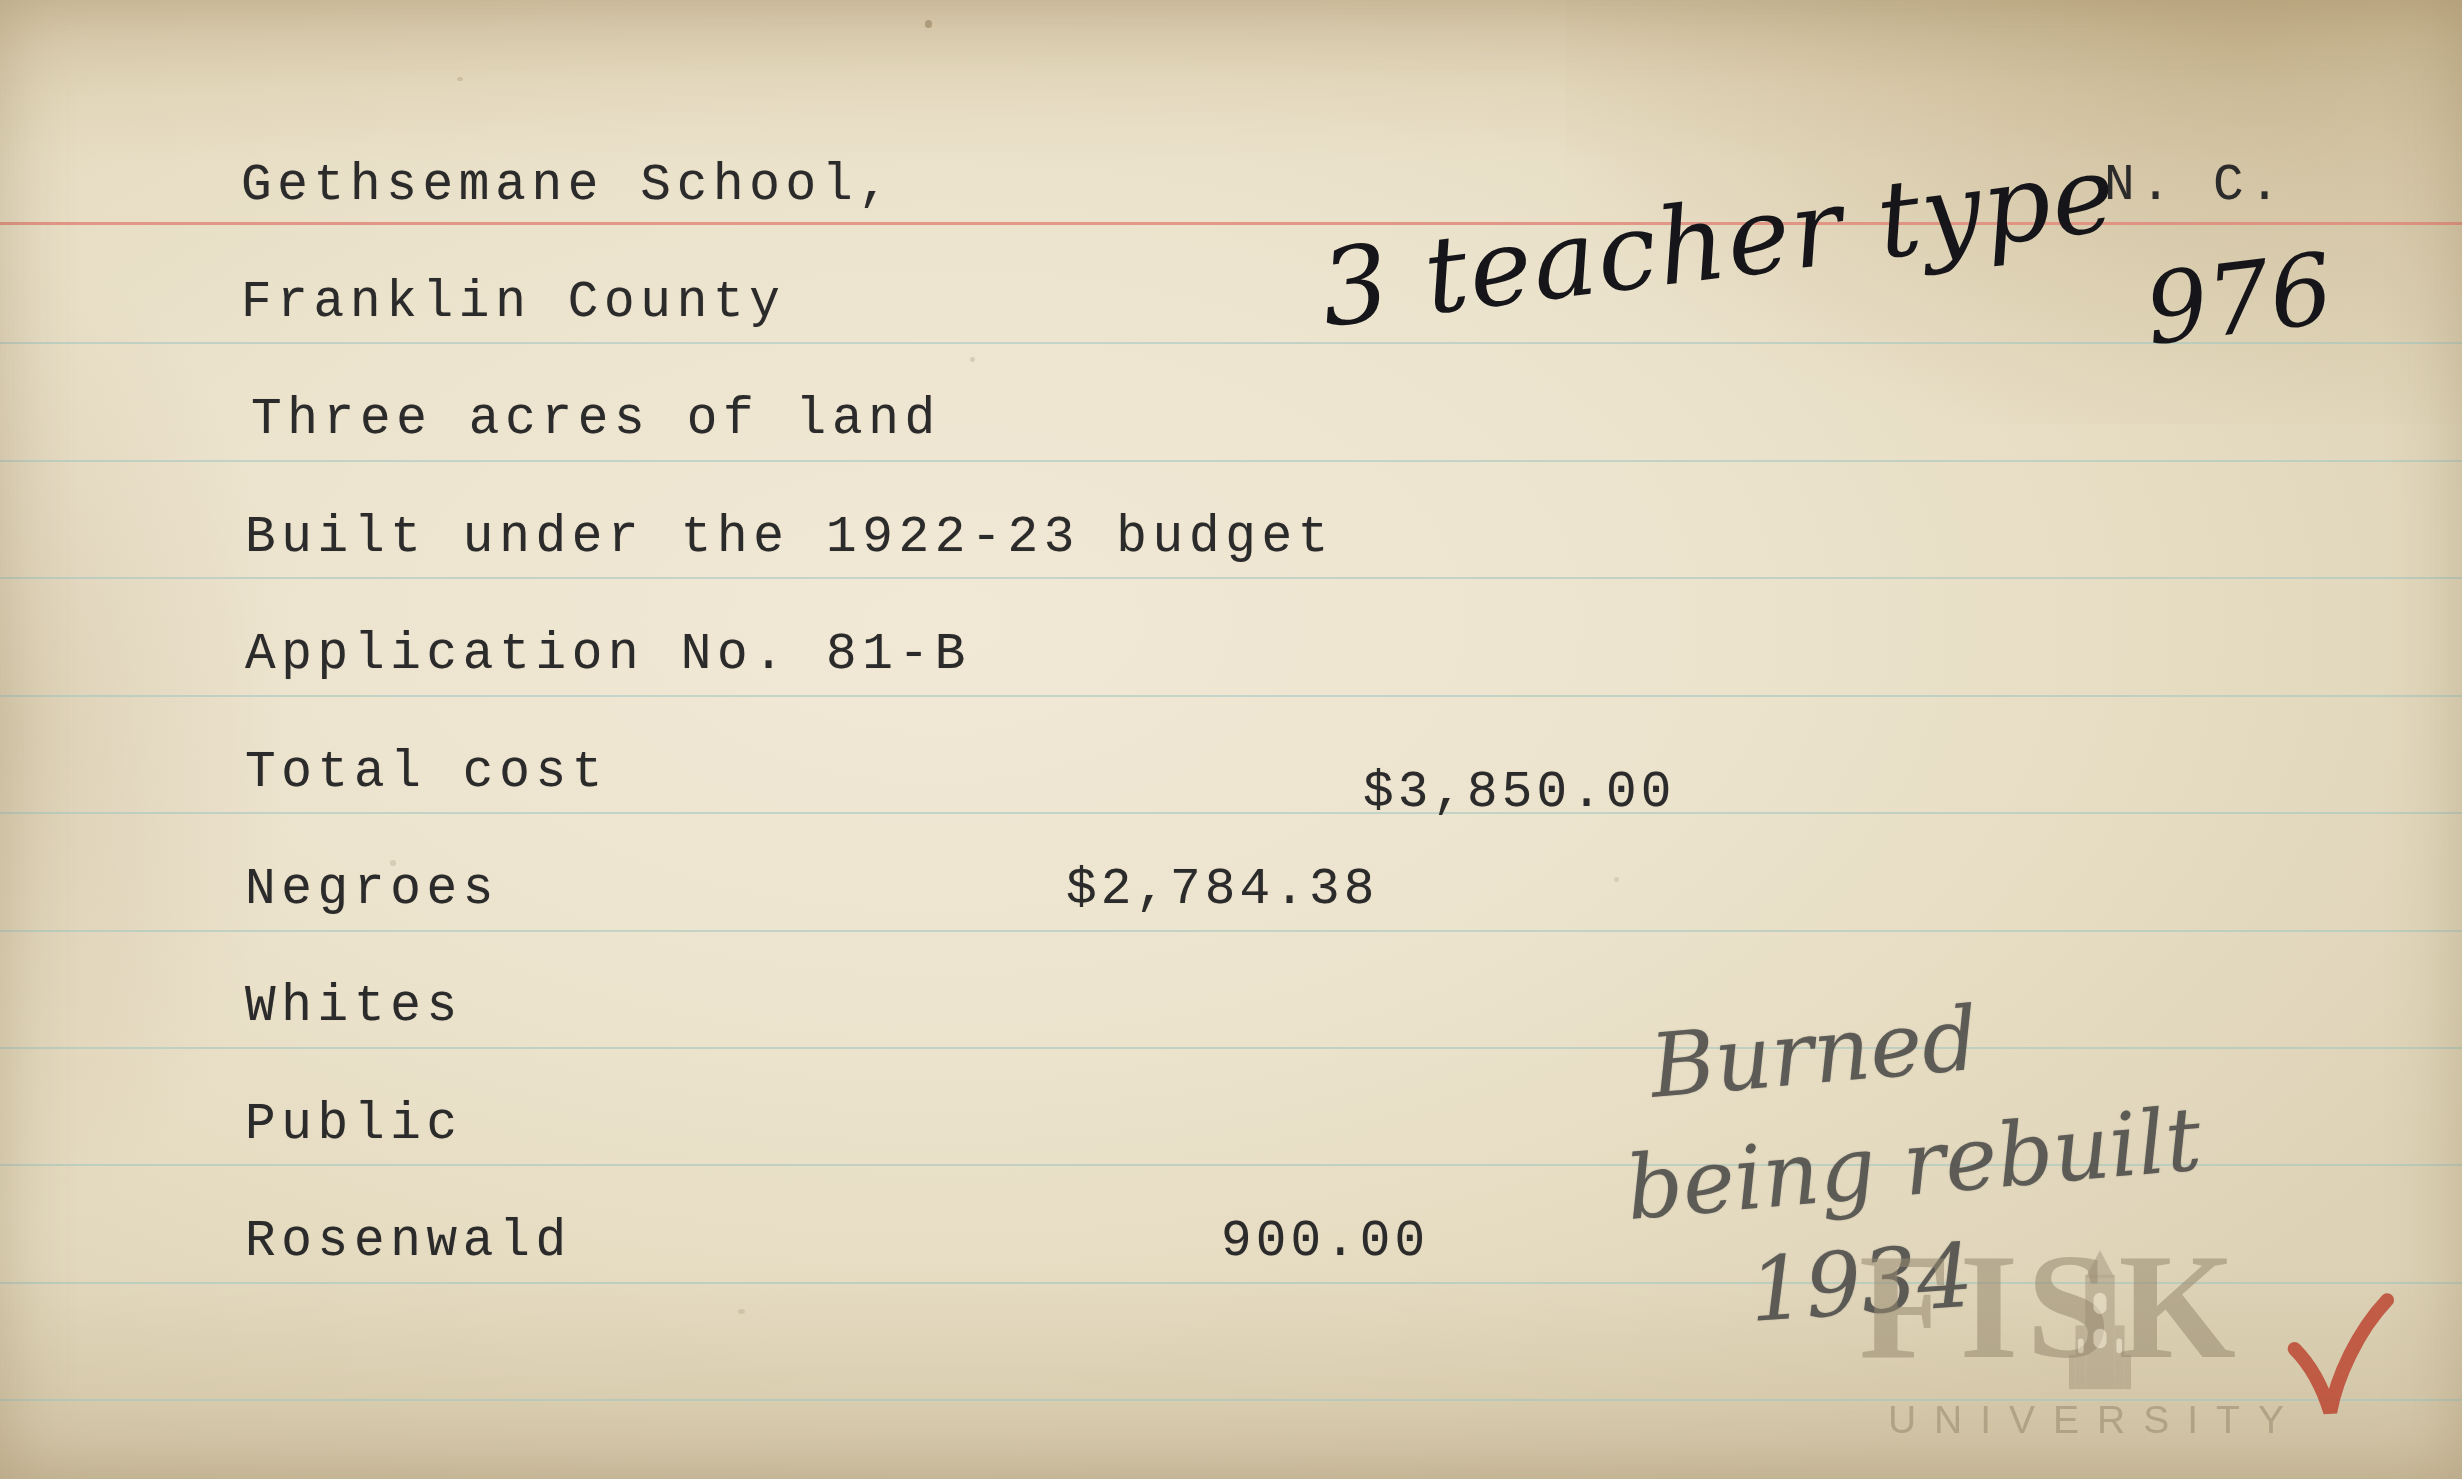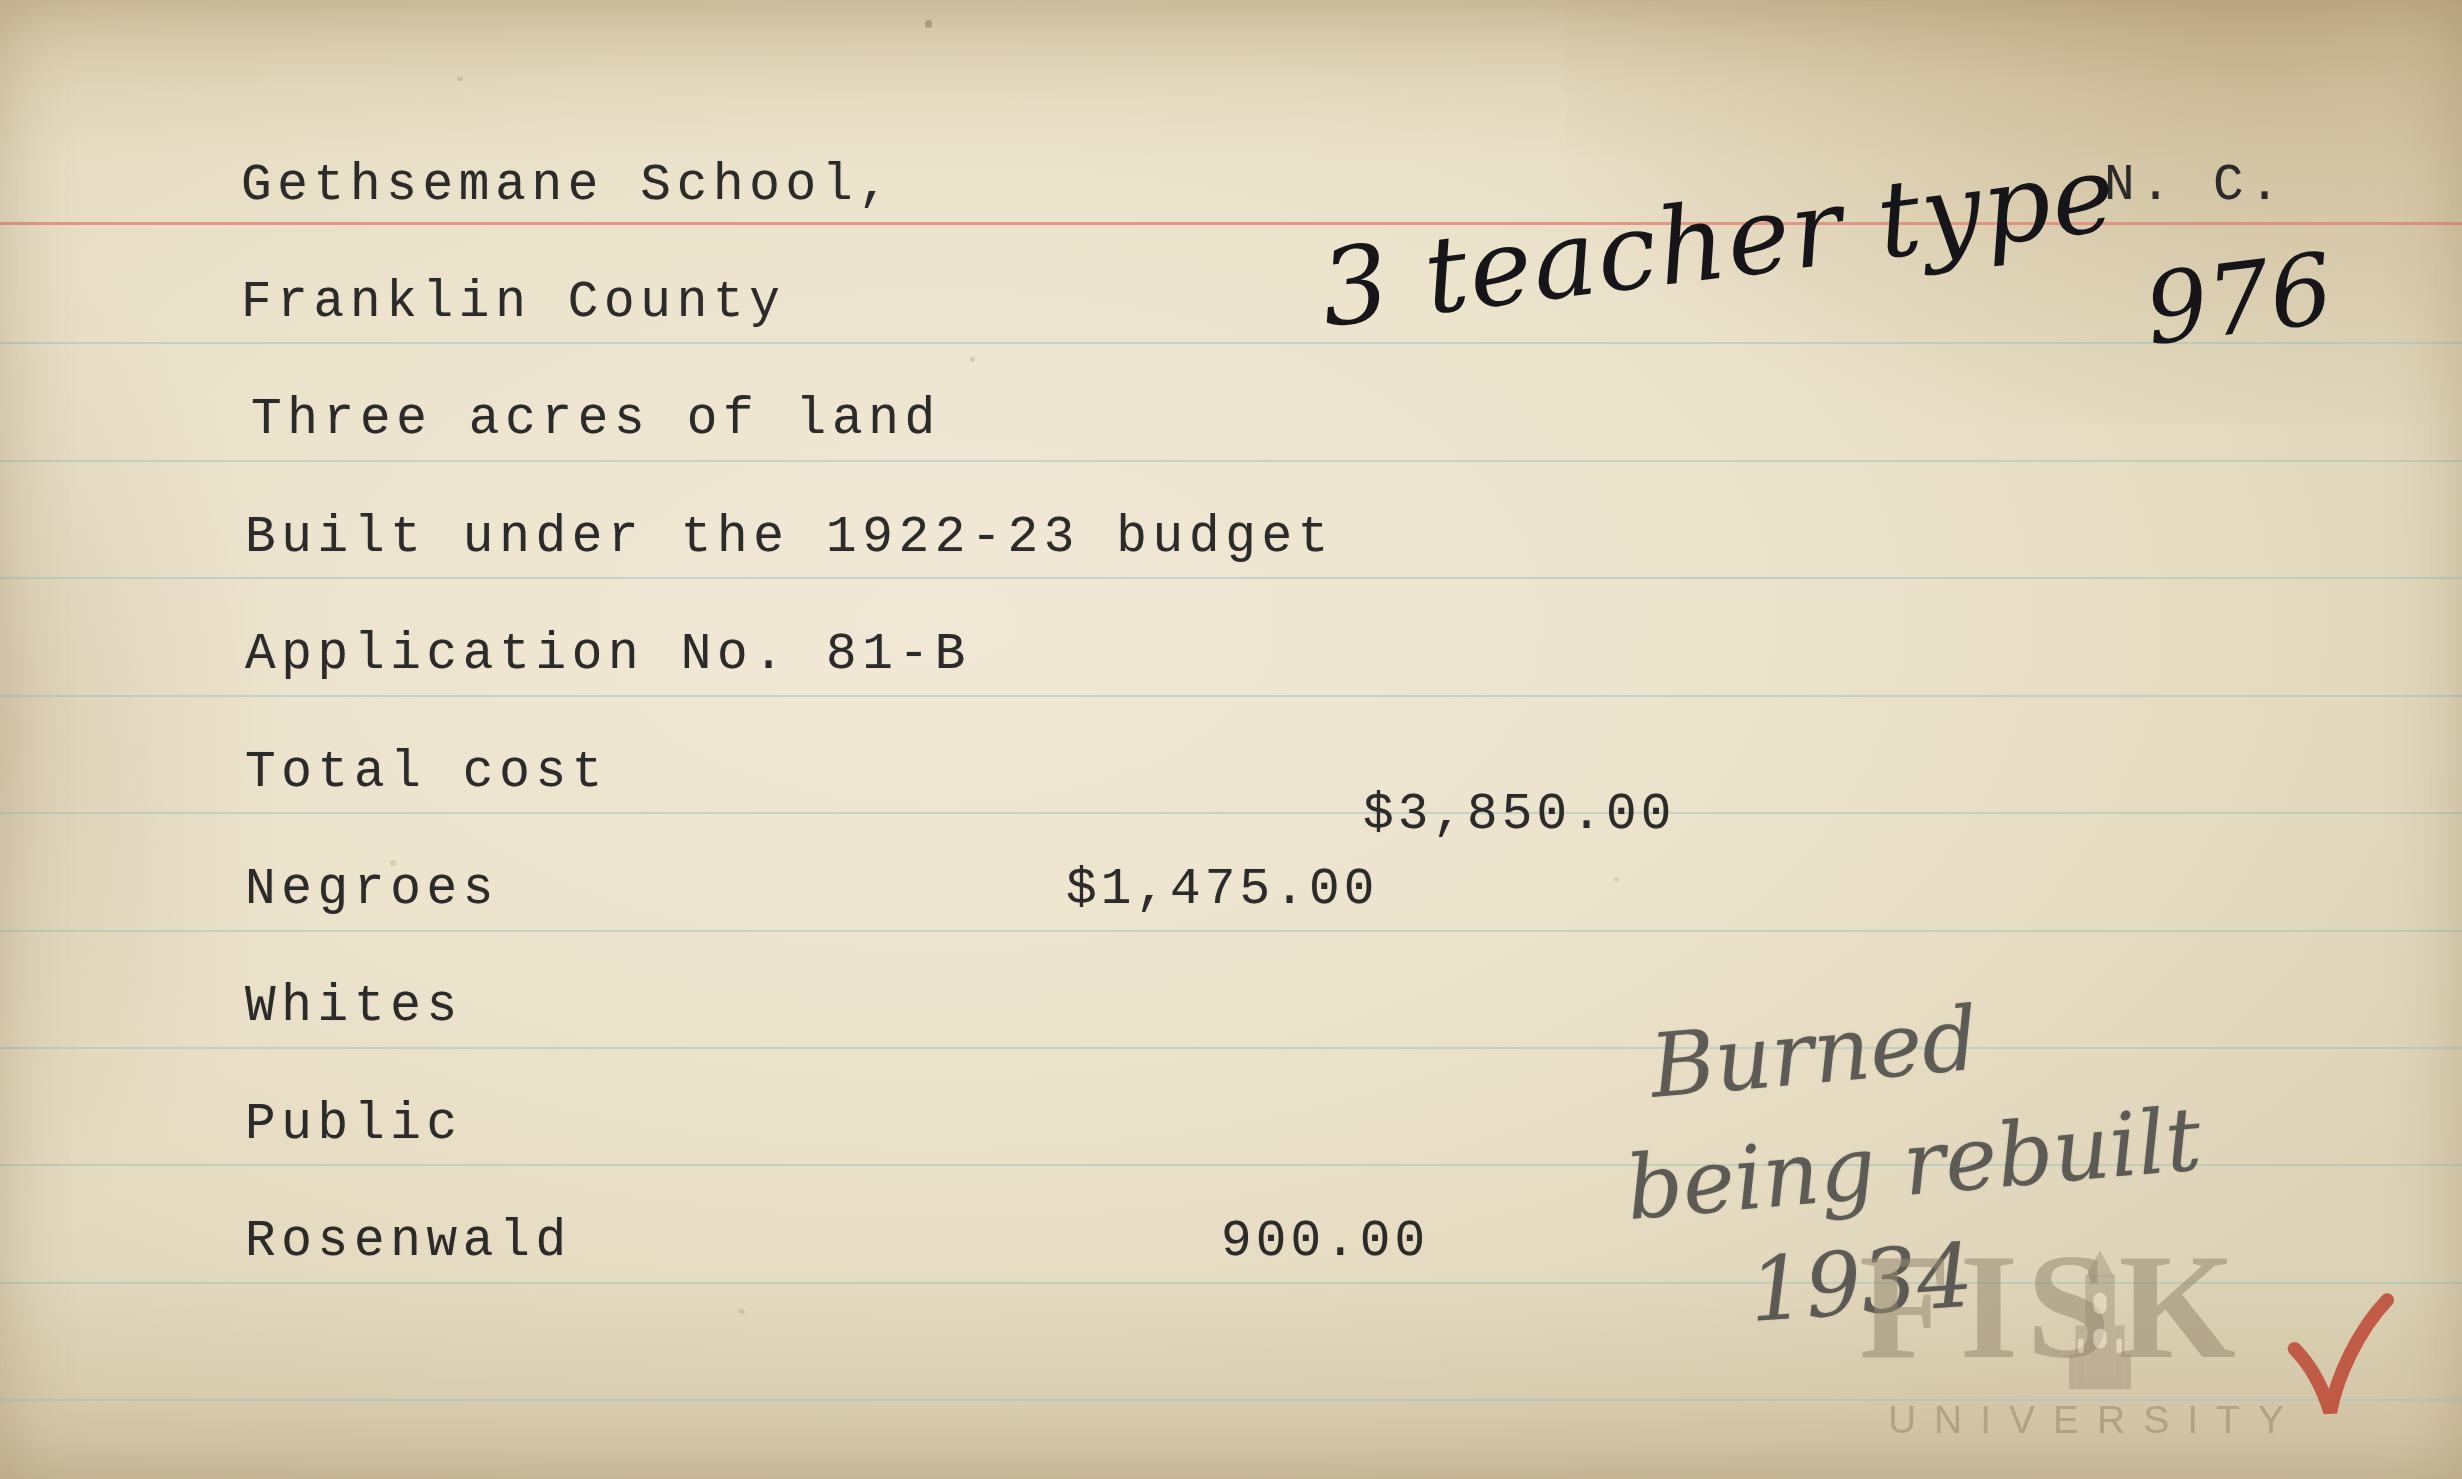--- a/index.html
+++ b/index.html
@@ -225,24 +225,24 @@
 
   <div class="typed" style="left:241px;top:274px;">Franklin County</div>
 
   <div class="typed" style="left:251px;top:391px;">Three acres of land</div>
 
   <div class="typed" style="left:245px;top:509px;">Built under the 1922-23 budget</div>
 
   <div class="typed" style="left:245px;top:626px;">Application No. 81-B</div>
 
   <div class="typed" style="left:245px;top:744px;">Total cost</div>
-  <div class="typed num" style="left:1363px;top:786px;">$3,850.00</div>
+  <div class="typed num" style="left:1363px;top:764px;">$3,850.00</div>
 
   <div class="typed" style="left:245px;top:861px;">Negroes</div>
-  <div class="typed num" style="left:1066px;top:861px;">$1,475.00</div>
+  <div class="typed num" style="left:1066px;top:861px;">$2,784.38</div>
 
   <div class="typed" style="left:245px;top:978px;">Whites</div>
   <div class="typed num" style="left:1066px;top:978px;"></div>
 
   <div class="typed" style="left:245px;top:1096px;">Public</div>
 
   <div class="typed" style="left:245px;top:1213px;">Rosenwald</div>
   <div class="typed num" style="left:1221px;top:1213px;">900.00</div>
 
   <div class="hand" id="hw-teachertype">3 teacher type</div>

